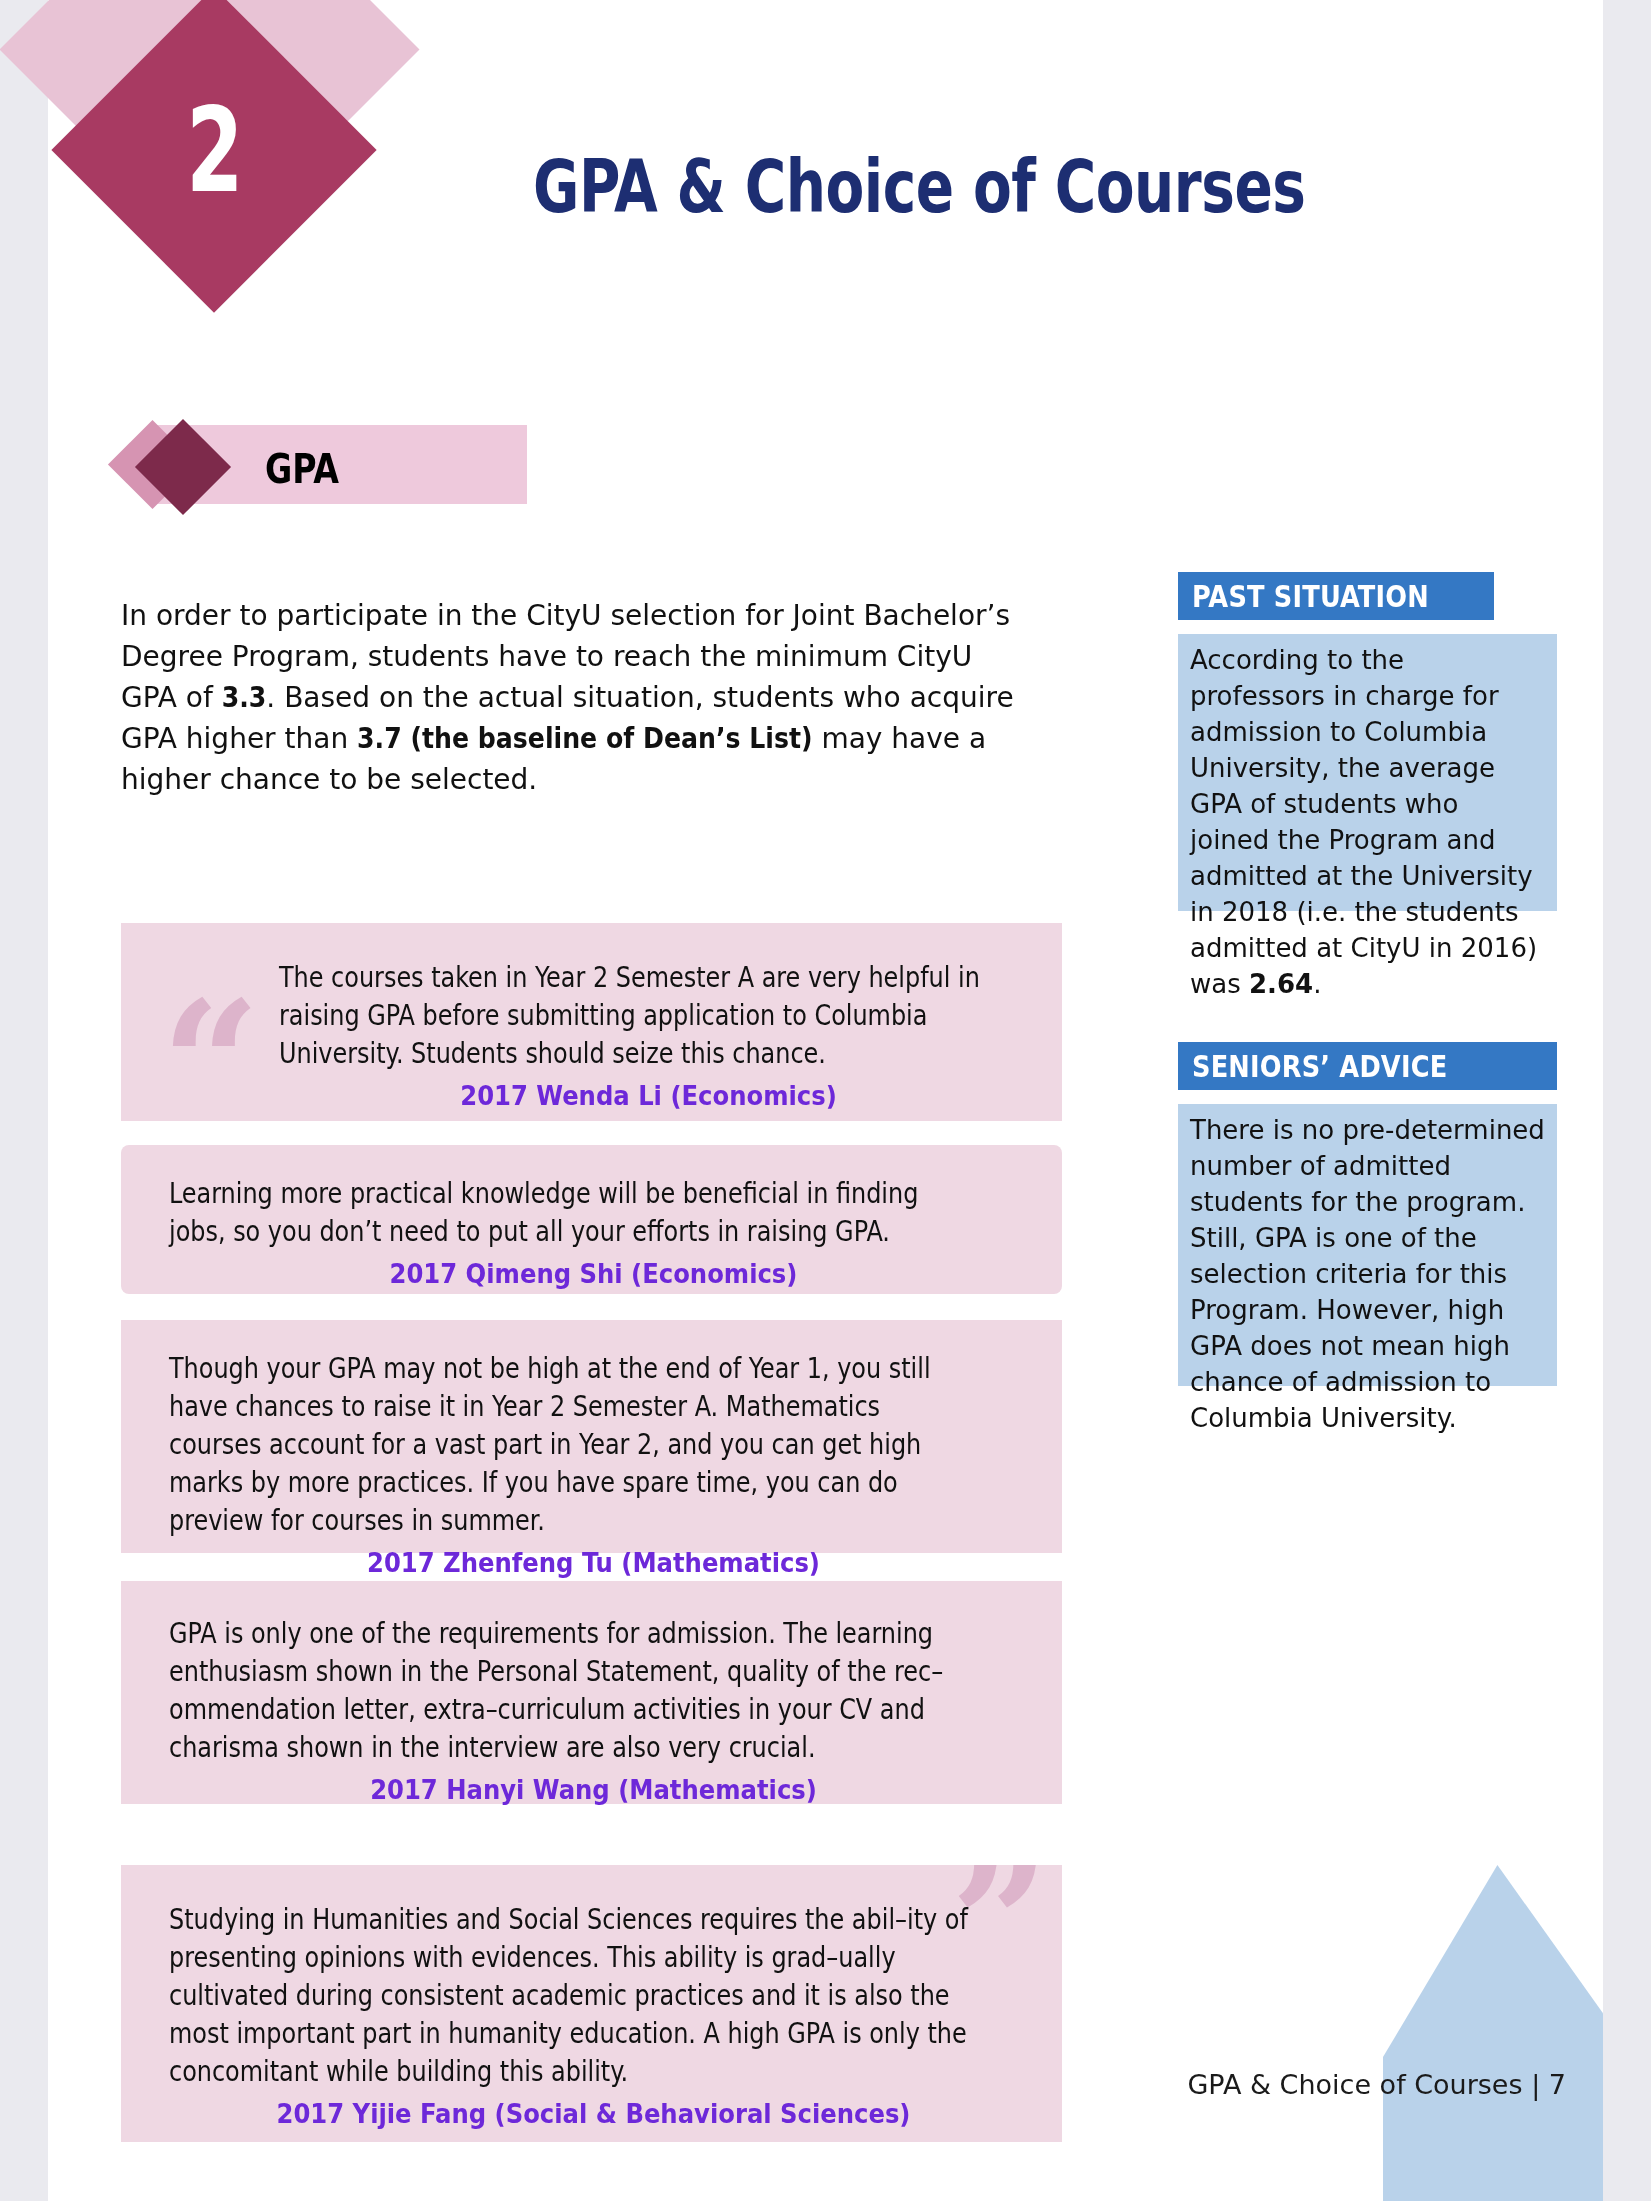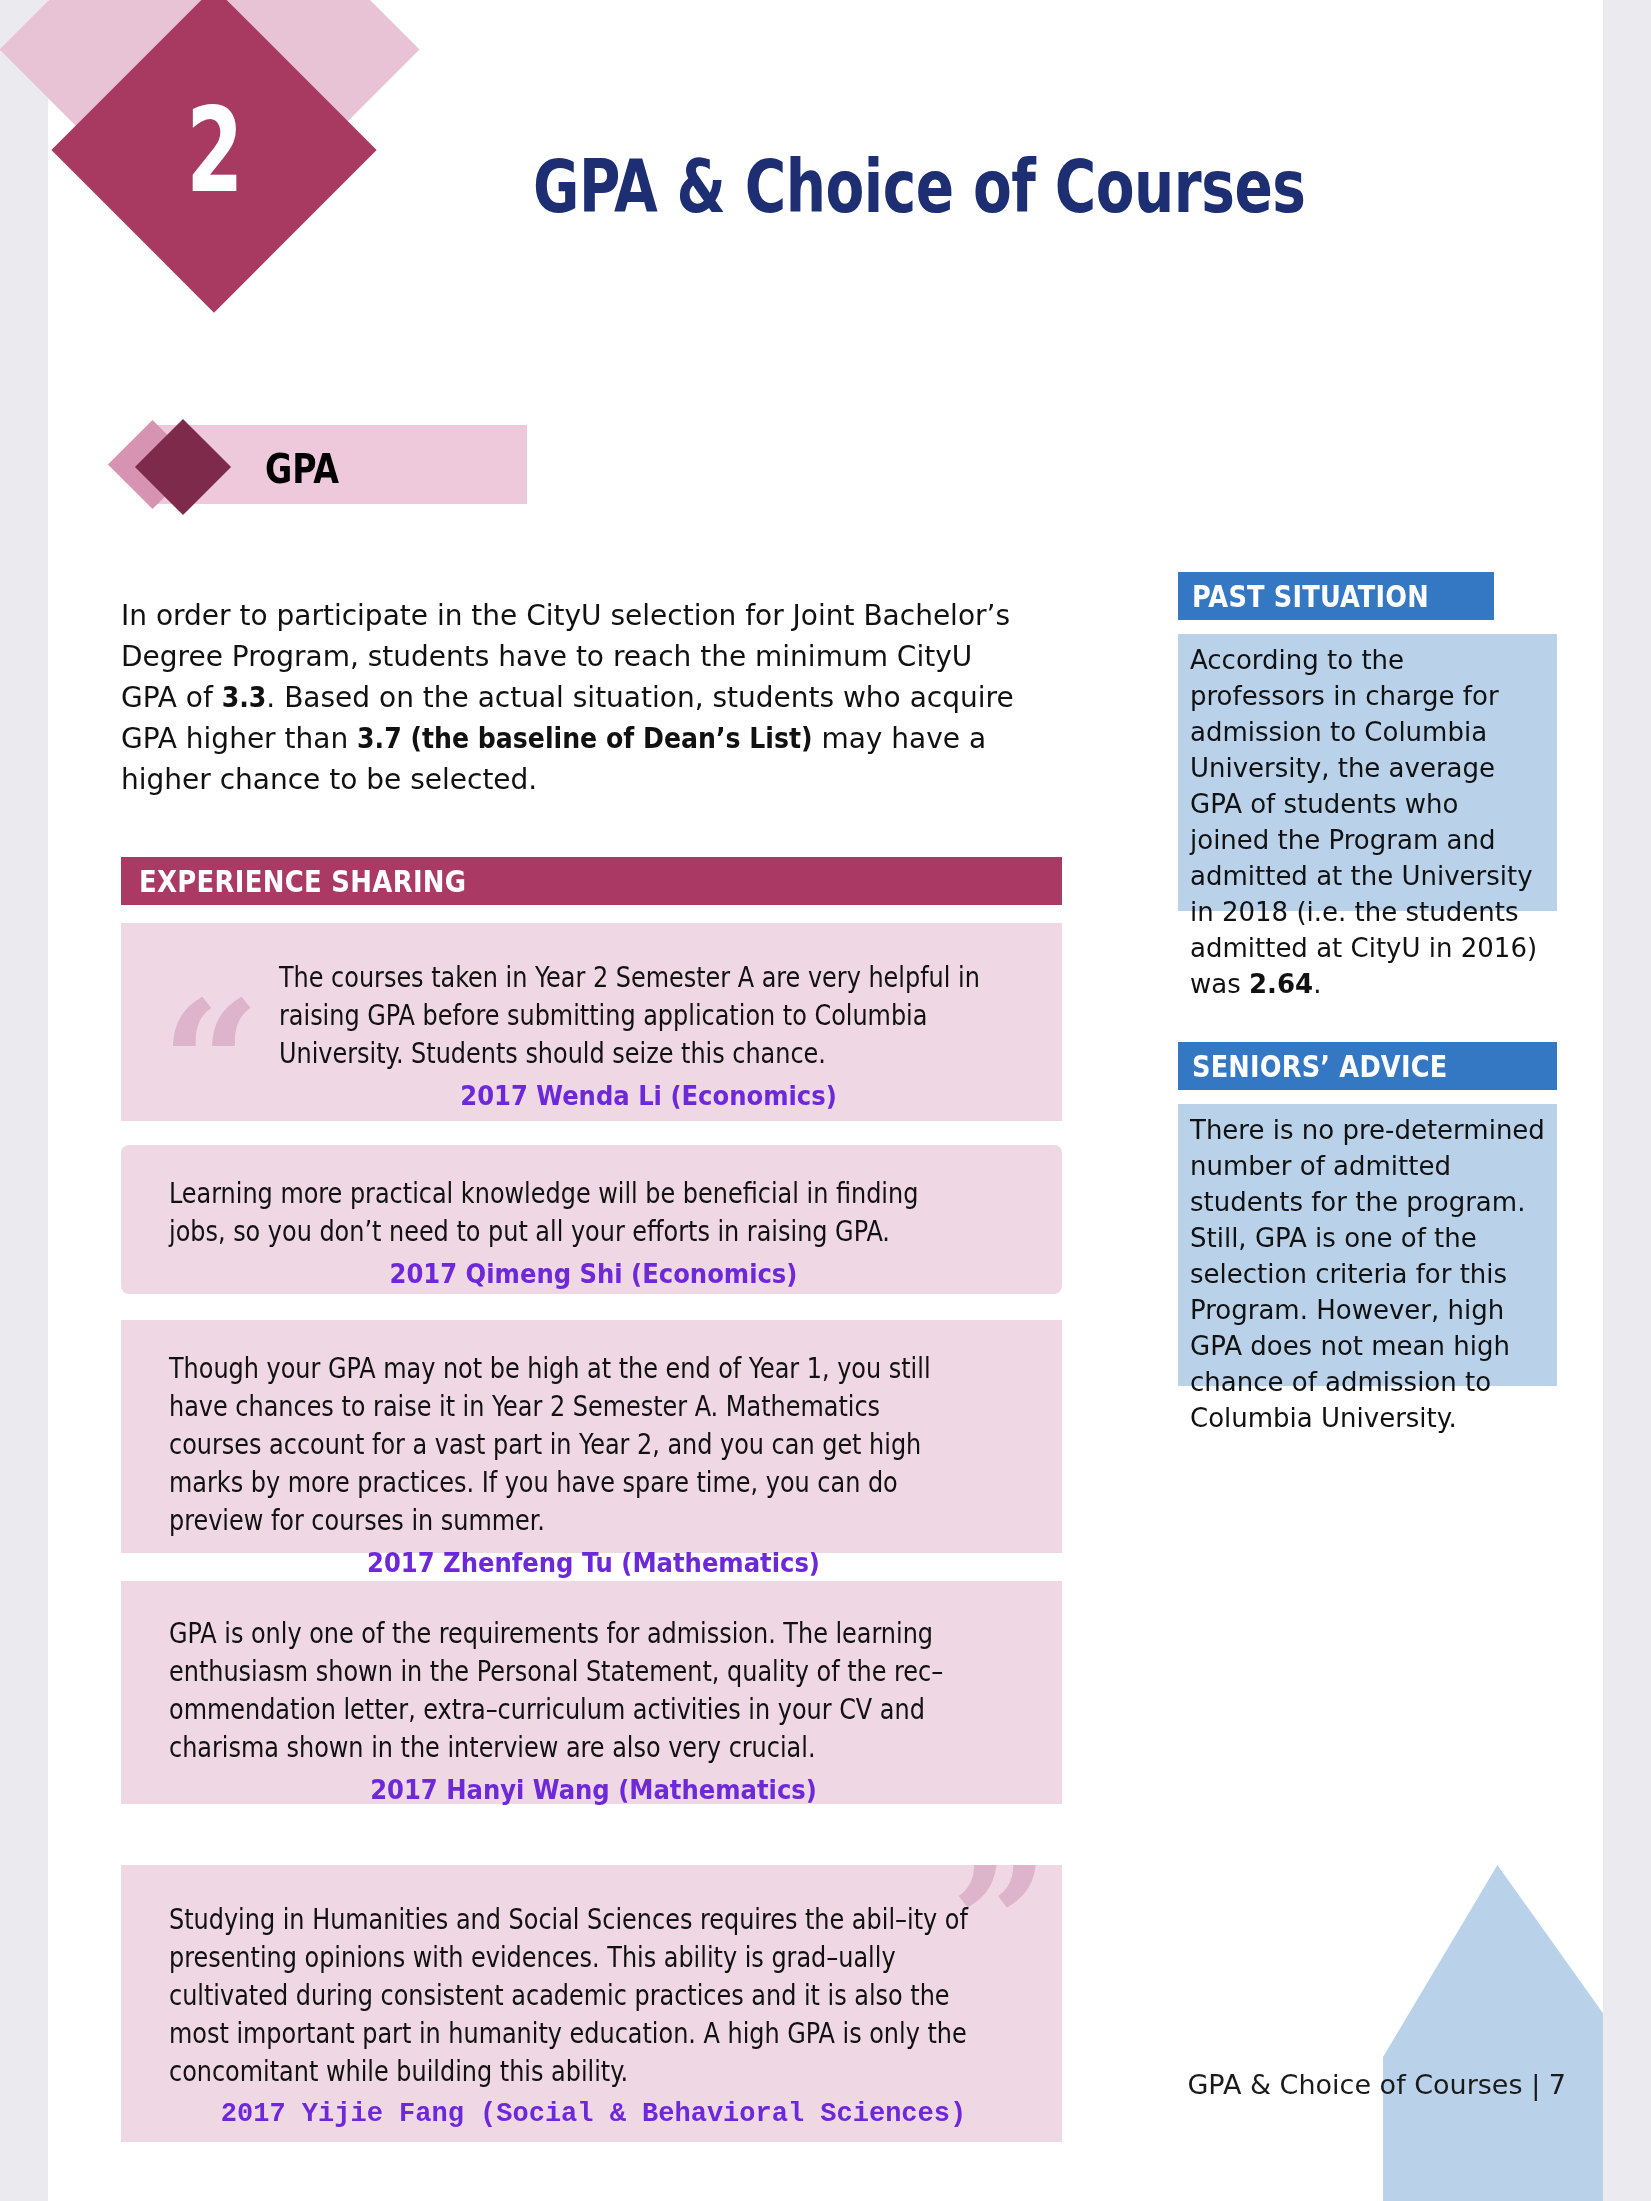--- a/index.html
+++ b/index.html
@@ -252,23 +252,20 @@
   <div class="hdr-number">2</div>
   <div class="chapter-title">GPA &amp; Choice of Courses</div>
 
   <div class="sec-banner"></div>
   <div class="sec-diamond-back"></div>
   <div class="sec-diamond-front"></div>
   <div class="sec-label">GPA</div>
 
   <p class="intro"><span>In order to participate in the CityU selection for Joint Bachelor’s Degree Program, students have to reach the minimum CityU GPA of </span><b class="cond">3.3</b><span>. Based on the actual situation, students who acquire GPA higher than </span><b class="cond">3.7 (the baseline of Dean’s List)</b><span> may have a higher chance to be selected.</span></p>
 
-  <div class="exp-header">
-      <span>EXPERIENCE SHARING</span>
-    </div>
 
   <div class="quote-box" style="top:923px; height:198px; padding:36px 44px 18px 158px;">
     <div class="mark-open" style="left:40px; top:55px;">“</div>
     <div class="quote-text">The courses taken in Year 2 Semester A are very helpful in raising GPA before submitting application to Columbia University. Students should seize this chance.</div>
     <div class="quote-attr">2017  Wenda Li  (Economics)</div>
   </div>
 
   <div class="quote-box" style="top:1145px; height:149px; padding:30px 44px 18px 48px;border-radius:8px;">
     <div class="quote-text">Learning more practical knowledge will be beneficial in finding jobs, so you don’t need to put all your efforts in raising GPA.</div>
     <div class="quote-attr">2017  Qimeng Shi (Economics)</div>
@@ -280,21 +277,21 @@
   </div>
 
   <div class="quote-box" style="top:1581px; height:223px; padding:34px 44px 18px 48px;">
     <div class="quote-text">GPA is only one of the requirements for admission. The learning enthusiasm shown in the Personal Statement, quality of the rec–ommendation letter, extra–curriculum activities in your CV and charisma shown in the interview are also very crucial.</div>
     <div class="quote-attr">2017 Hanyi Wang (Mathematics)</div>
   </div>
 
   <div class="quote-box" style="top:1865px; height:277px; padding:36px 44px 18px 48px; overflow:hidden;">
     <div class="mark-close" style="right:12px; top:-28px;">”</div>
     <div class="quote-text" style="position:relative; z-index:2;">Studying in Humanities and Social Sciences requires the abil–ity of presenting opinions with evidences. This ability is grad–ually cultivated during consistent academic practices and it is also the most important part in humanity education. A high GPA is only the concomitant while building this ability.</div>
-    <div class="quote-attr" style="position:relative; z-index:2;font-family:Liberation Mono, monospace;">2017 Yijie Fang (Social &amp; Behavioral Sciences)</div>
+    <div class="quote-attr" style="position:relative; z-index:2;">2017 Yijie Fang (Social &amp; Behavioral Sciences)</div>
   </div>
 
   <div class="side-header" style="left:1178px; top:572px; width:316px; height:48px;">
       <span>PAST SITUATION</span>
     </div>
   <div class="side-body" style="left:1178px; top:634px; width:379px; height:277px;"><span>According to the professors in charge for admission to Columbia University, the average GPA of students who joined the Program and admitted at the University in 2018 (i.e. the students admitted at CityU in 2016) was </span><b>2.64</b><span>.</span></div>
 
   <div class="side-header" style="left:1178px; top:1042px; width:379px; height:48px;">
       <span>SENIORS’ ADVICE</span>
     </div>

